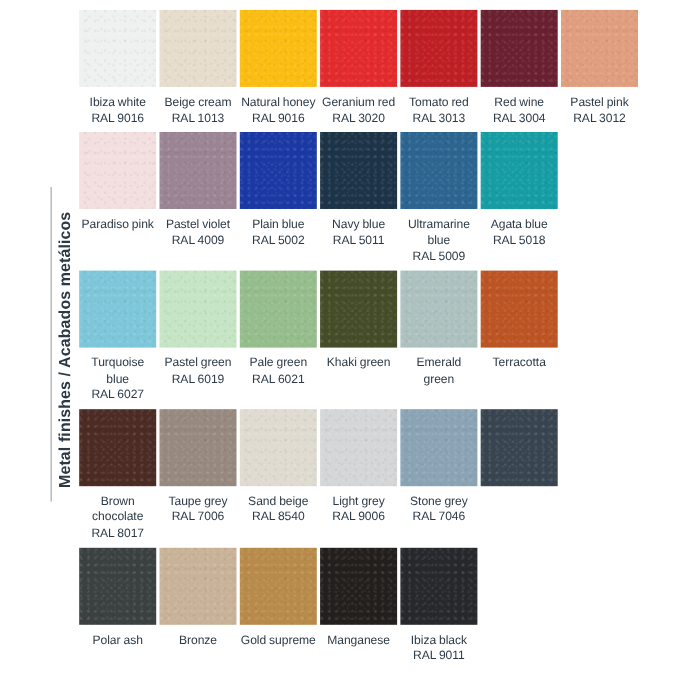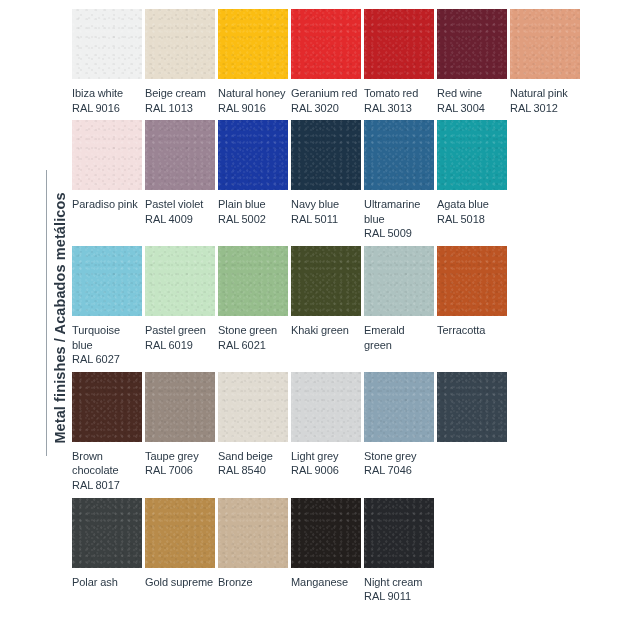--- a/index.html
+++ b/index.html
@@ -95,20 +95,21 @@
     pointer-events: none;
   }
 
   .caption {
     margin-top: 7px;
     font-size: 11px;
     line-height: 14.6px;
     color: #2c3a47;
     letter-spacing: -0.05px;
     word-spacing: -0.3px;
+    text-align: center;
   }
 
   .caption .code { display: block; }
 </style>
 </head>
 <body>
 
 <div id="page">
 
   <div id="side-label-wrap">
@@ -137,21 +138,21 @@
         <div class="cell">
           <div class="swatch" style="background: rgb(191, 31, 36);"></div>
           <div class="caption"><span>Tomato red</span> <span class="code">RAL 3013</span></div>
         </div>
         <div class="cell">
           <div class="swatch" style="background: rgb(106, 32, 49);"></div>
           <div class="caption"><span>Red wine</span> <span class="code">RAL 3004</span></div>
         </div>
         <div class="cell">
           <div class="swatch" style="background: rgb(224, 158, 126);"></div>
-          <div class="caption"><span>Natural pink</span> <span class="code">RAL 3012</span></div>
+          <div class="caption"><span>Pastel pink</span> <span class="code">RAL 3012</span></div>
         </div>
       </div>
       <div class="grid-row">
         <div class="cell">
           <div class="swatch" style="background: rgb(243, 223, 223);"></div>
           <div class="caption"><span>Paradiso pink</span></div>
         </div>
         <div class="cell">
           <div class="swatch" style="background: rgb(155, 132, 148);"></div>
           <div class="caption"><span>Pastel violet</span> <span class="code">RAL 4009</span></div>
@@ -178,21 +179,21 @@
         <div class="cell">
           <div class="swatch" style="background: rgb(125, 199, 218);"></div>
           <div class="caption"><span>Turquoise blue</span> <span class="code">RAL 6027</span></div>
         </div>
         <div class="cell">
           <div class="swatch" style="background: rgb(197, 229, 196);"></div>
           <div class="caption"><span>Pastel green</span> <span class="code">RAL 6019</span></div>
         </div>
         <div class="cell">
           <div class="swatch" style="background: rgb(150, 189, 140);"></div>
-          <div class="caption"><span>Stone green</span> <span class="code">RAL 6021</span></div>
+          <div class="caption"><span>Pale green</span> <span class="code">RAL 6021</span></div>
         </div>
         <div class="cell">
           <div class="swatch" style="background: rgb(68, 76, 40);"></div>
           <div class="caption"><span>Khaki green</span></div>
         </div>
         <div class="cell">
           <div class="swatch" style="background: rgb(173, 194, 192);"></div>
           <div class="caption"><span>Emerald green</span></div>
         </div>
         <div class="cell">
@@ -225,32 +226,32 @@
           <div class="swatch" style="background: rgb(56, 69, 80);"></div>
         </div>
         <div class="cell"></div>
       </div>
       <div class="grid-row">
         <div class="cell">
           <div class="swatch" style="background: rgb(59, 64, 65);"></div>
           <div class="caption"><span>Polar ash</span></div>
         </div>
         <div class="cell">
+          <div class="swatch" style="background: rgb(201, 179, 152);"></div>
+          <div class="caption"><span>Bronze</span></div>
+        </div>
+        <div class="cell">
           <div class="swatch" style="background: rgb(184, 139, 74);"></div>
           <div class="caption"><span>Gold supreme</span></div>
         </div>
         <div class="cell">
-          <div class="swatch" style="background: rgb(201, 179, 152);"></div>
-          <div class="caption"><span>Bronze</span></div>
-        </div>
-        <div class="cell">
           <div class="swatch" style="background: rgb(35, 31, 29);"></div>
           <div class="caption"><span>Manganese</span></div>
         </div>
         <div class="cell">
           <div class="swatch" style="background: rgb(38, 40, 44);"></div>
-          <div class="caption"><span>Night cream</span> <span class="code">RAL 9011</span></div>
+          <div class="caption"><span>Ibiza black</span> <span class="code">RAL 9011</span></div>
         </div>
         <div class="cell"></div>
       </div>
     </div>
 
 </div>
 
 </body></html>

